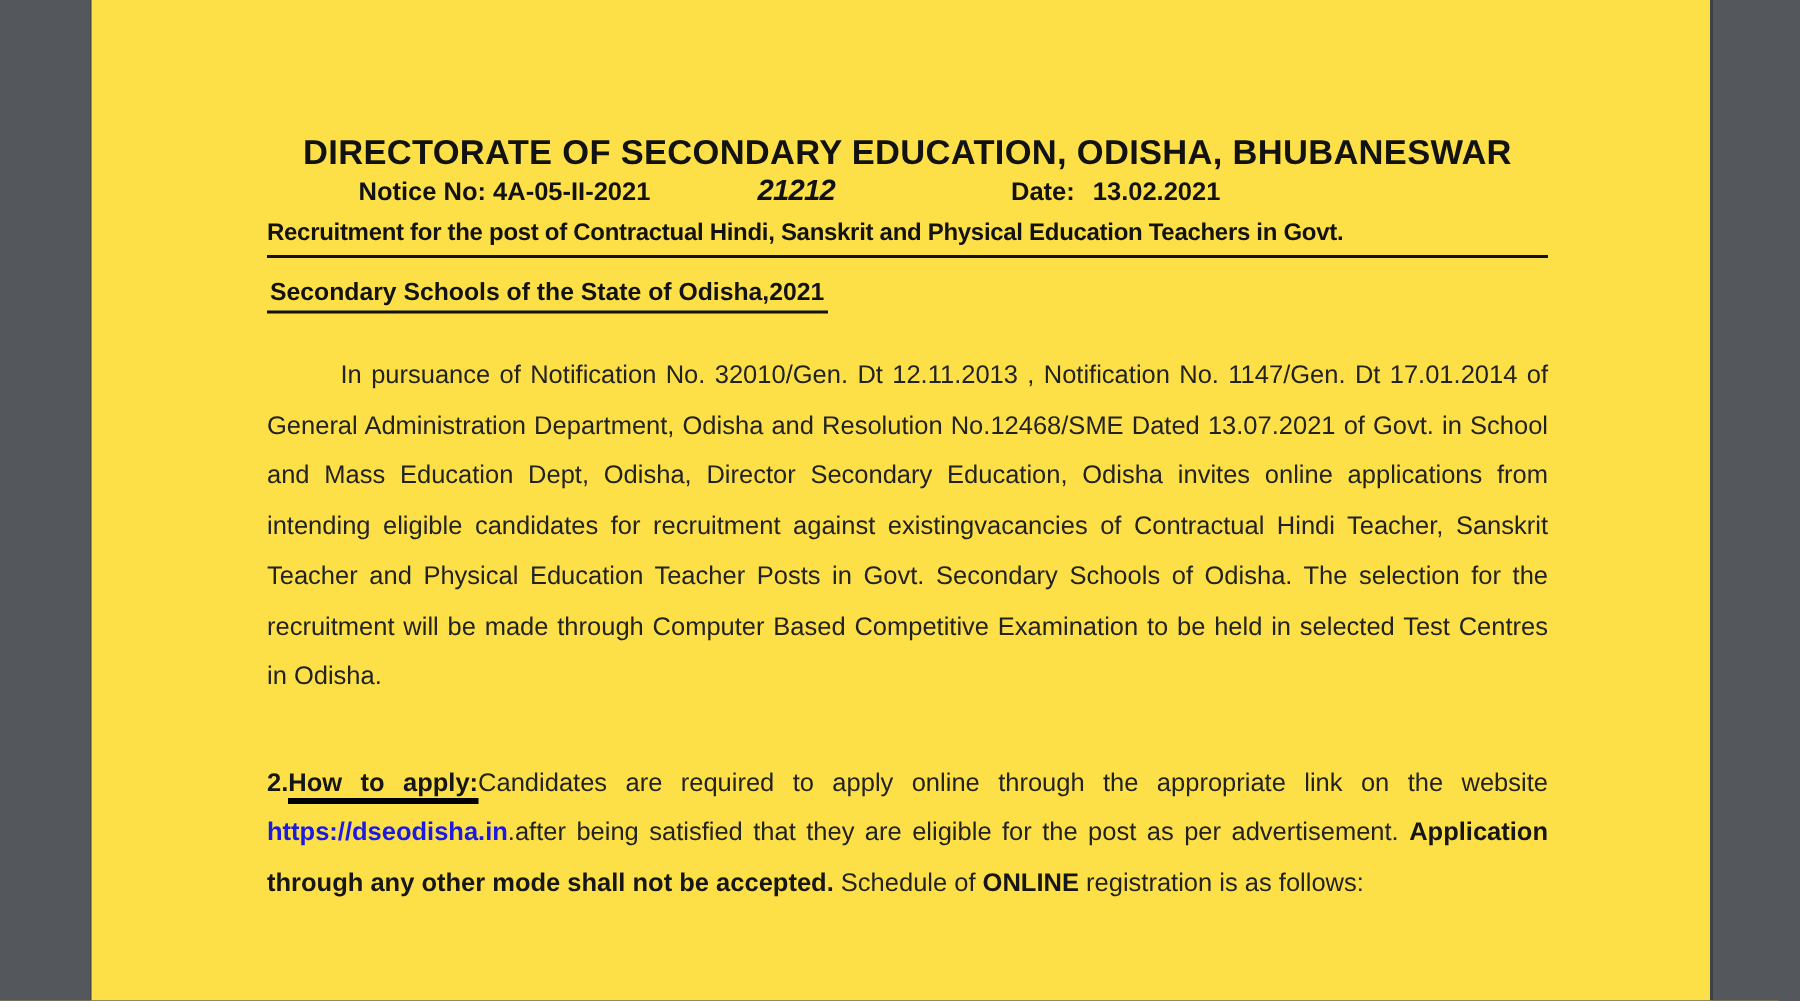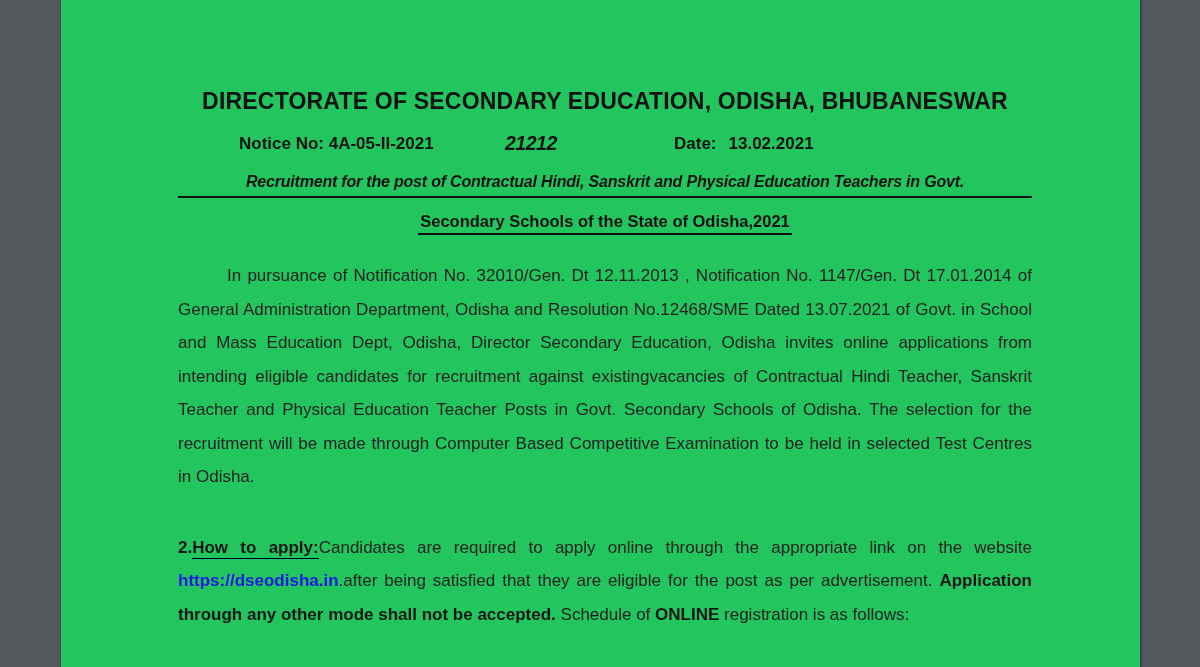--- a/index.html
+++ b/index.html
@@ -42,21 +42,21 @@
     font-weight: 700;
     color: #121212;
     text-align: center;
     line-height: 30px;
     letter-spacing: 0.2px;
     white-space: nowrap;
   }
   .notice-line {
     position: relative;
     height: 24px;
-    margin-top: 16px;
+    margin-top: 0;
     font-size: 17px;
     font-weight: 700;
     color: #121212;
   }
   .notice-no { position: absolute; left: 61px; top: 2px; }
   .stamp {
     position: absolute;
     left: 327px;
     top: 0;
     font-size: 19.5px;
@@ -64,35 +64,32 @@
     font-style: italic;
   }
   .date-group {
     position: absolute;
     left: 496px;
     top: 2px;
     display: flex;
     gap: 12px;
   }
   .heading1 {
-    margin-top: 14px;
+    margin-top: 4px;
     font-size: 16px;
     font-weight: 700;
     color: #121212;
-    text-align: center;
     line-height: 23px;
     letter-spacing: -0.2px;
     padding-bottom: 3px;
     border-bottom: 2.5px solid #111;
     white-space: nowrap;
-    font-style: italic;
   }
   .heading2-wrap {
     margin-top: 12px;
-    text-align: center;
   }
   .heading2 {
     display: inline-block;
     font-size: 16.5px;
     font-weight: 700;
     color: #121212;
     line-height: 22px;
     padding: 0 2px 1px 2px;
     border-bottom: 2.5px solid #111;
   }
@@ -104,28 +101,28 @@
     color: #222;
   }
   .para1 {
     margin-top: 24px;
     text-indent: 49px;
   }
   .para2 {
     margin-top: 37px;
   }
   .b { font-weight: 700; color: #161616; }
-  .u { border-bottom: 1px solid #000000; padding-bottom: 1px; }
+  .u { border-bottom: 4px solid #000000; padding-bottom: 1px; }
   .link { text-decoration: none; cursor: pointer; }
 </style>
 </head>
 <body>
 
 <div class="viewer" style="background: rgb(84, 87, 91);">
-  <div class="page" style="background: #22c55e;">
+  <div class="page" style="background: #fde047;">
     <div class="content">
 
       <h1 class="doc-title">DIRECTORATE OF SECONDARY EDUCATION, ODISHA, BHUBANESWAR</h1>
 
       <div class="notice-line">
         <span class="notice-no">Notice No: 4A-05-II-2021</span>
         <span class="stamp">21212</span>
         <span class="date-group">
             <span>Date:</span>
             <span>13.02.2021</span>

